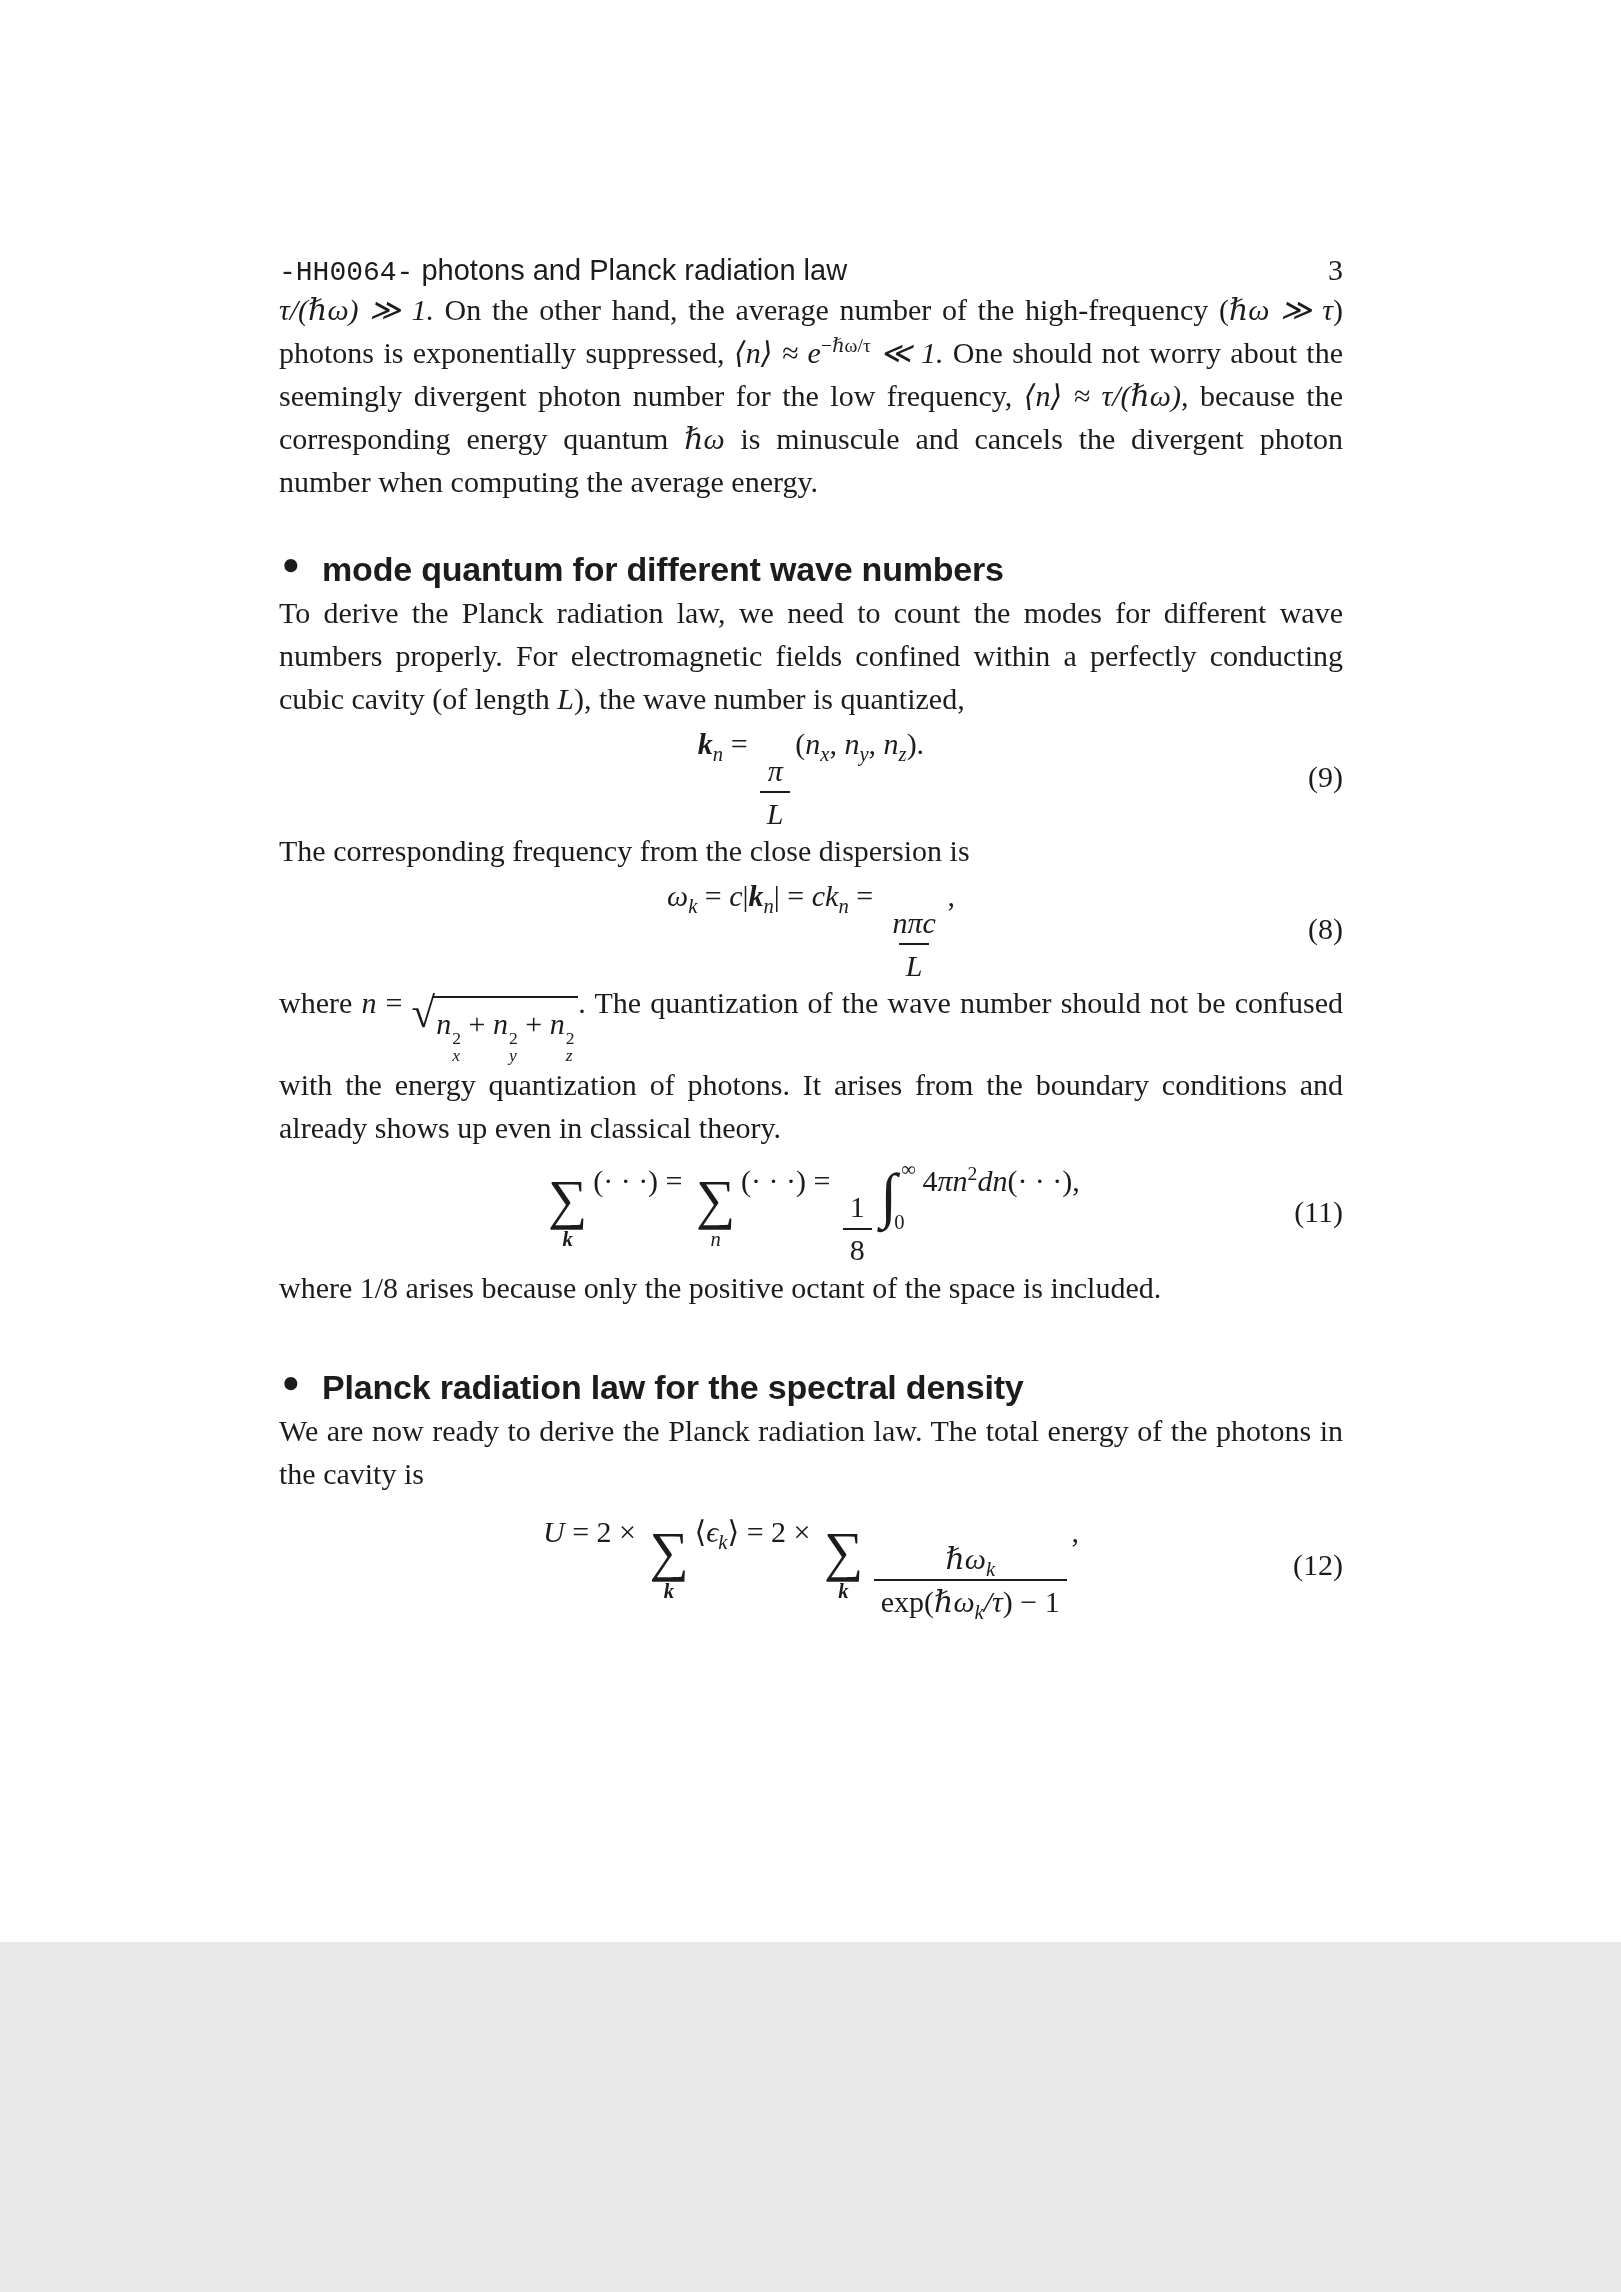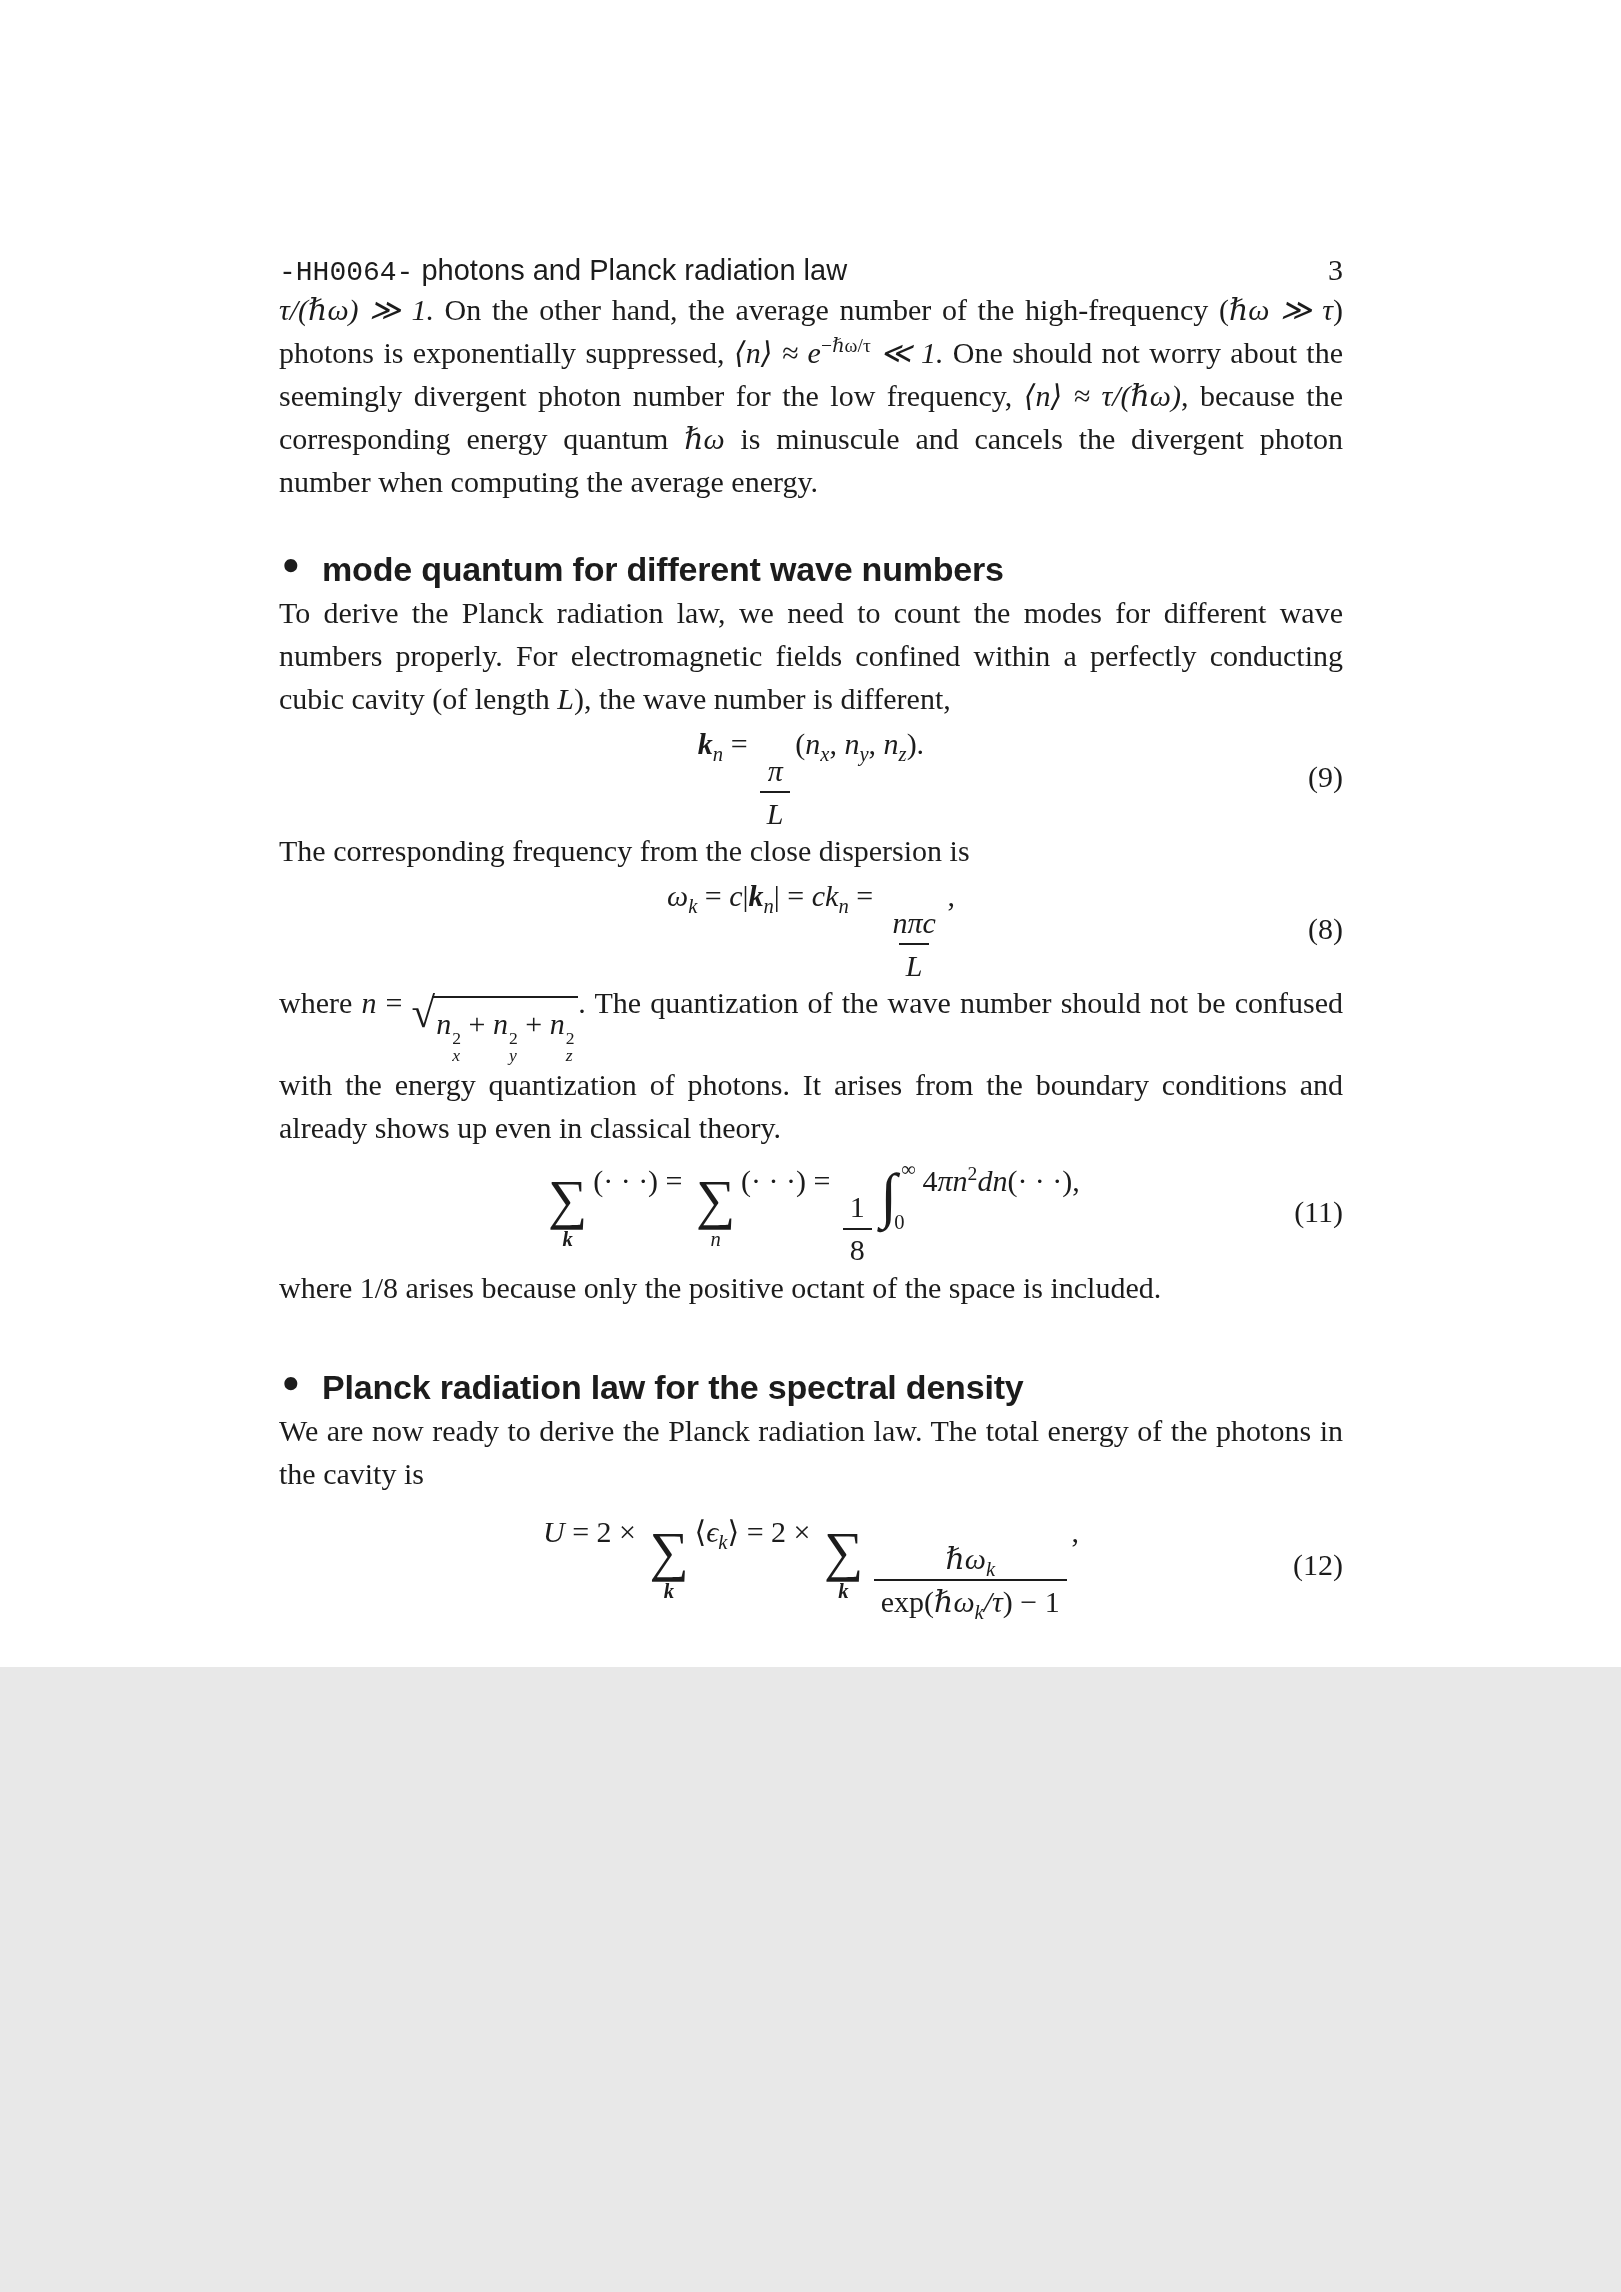--- a/index.html
+++ b/index.html
@@ -1,17 +1,17 @@
 <!DOCTYPE html>
 <html><head>
 <meta charset="utf-8">
 <style>
   html,body{margin:0;padding:0;background:#e8e8e8;}
   .page{
-    width:1621px;height:1667px;background:#ffffff;position:relative;overflow:hidden;
+    width:1621px;height:1942px;background:#ffffff;position:relative;overflow:hidden;
     font-family:"Liberation Serif","DejaVu Serif",serif;font-size:30px;color:#1c1c1c;
   }
   .content{position:absolute;left:279px;top:0;width:1064px;}
 
   
   .hdr{margin-top:253px;display:flex;justify-content:space-between;align-items:baseline;}
   .hdr-left{font-family:"Liberation Sans","DejaVu Sans",sans-serif;font-size:29px;white-space:pre;}
   .hdr-code{font-family:"Liberation Mono","DejaVu Sans Mono",monospace;font-size:28px;}
   .pgnum{font-size:30px;}
 
@@ -76,21 +76,21 @@
       <span class="pgnum">3</span>
     </div>
 
     <p class="bodytext p1"><span class="mi">τ/(ℏω) ≫ 1.</span><span class="mo"> On the other hand, the average number of the high-frequency (</span><span class="mi">ℏω ≫ τ</span><span class="mo">) photons is exponentially suppressed, </span><span class="mi">⟨n⟩ ≈ e</span><sup class="msup">−ℏω/τ</sup><span class="mi"> ≪ 1.</span><span class="mo"> One should not worry about the seemingly divergent photon number for the low frequency, </span><span class="mi">⟨n⟩ ≈ τ/(ℏω)</span><span class="mo">, because the corresponding energy quantum </span><span class="mi">ℏω</span><span class="mo"> is minuscule and cancels the divergent photon number when computing the average energy.</span></p>
 
     <h2 class="sec sec1">
       <span class="bullet">•</span>
       <span>mode quantum for different wave numbers</span>
     </h2>
 
-    <p class="bodytext p2"><span class="mo">To derive the Planck radiation law, we need to count the modes for different wave numbers properly. For electromagnetic fields confined within a perfectly conducting cubic cavity (of length </span><span class="mi">L</span><span class="mo">), the wave number is different,</span></p>
+    <p class="bodytext p2"><span class="mo">To derive the Planck radiation law, we need to count the modes for different wave numbers properly. For electromagnetic fields confined within a perfectly conducting cubic cavity (of length </span><span class="mi">L</span><span class="mo">), the wave number is quantized,</span></p>
 
     <div class="eqrow eq9">
       <span class="math"><span class="mbv">k</span><sub class="msub">n</sub><span class="mo"> = </span><span class="mfrac">
             <span class="fnum"><span class="mi">π</span></span>
             <span class="fden"><span class="mi">L</span></span>
           </span><span class="mo">(</span><span class="mi">n</span><sub class="msub">x</sub><span class="mo">, </span><span class="mi">n</span><sub class="msub">y</sub><span class="mo">, </span><span class="mi">n</span><sub class="msub">z</sub><span class="mo">).</span></span>
       <span class="eqno">(9)</span>
     </div>
 
     <p class="bodytext p3"><span class="mo">The corresponding frequency from the close dispersion is</span></p>

